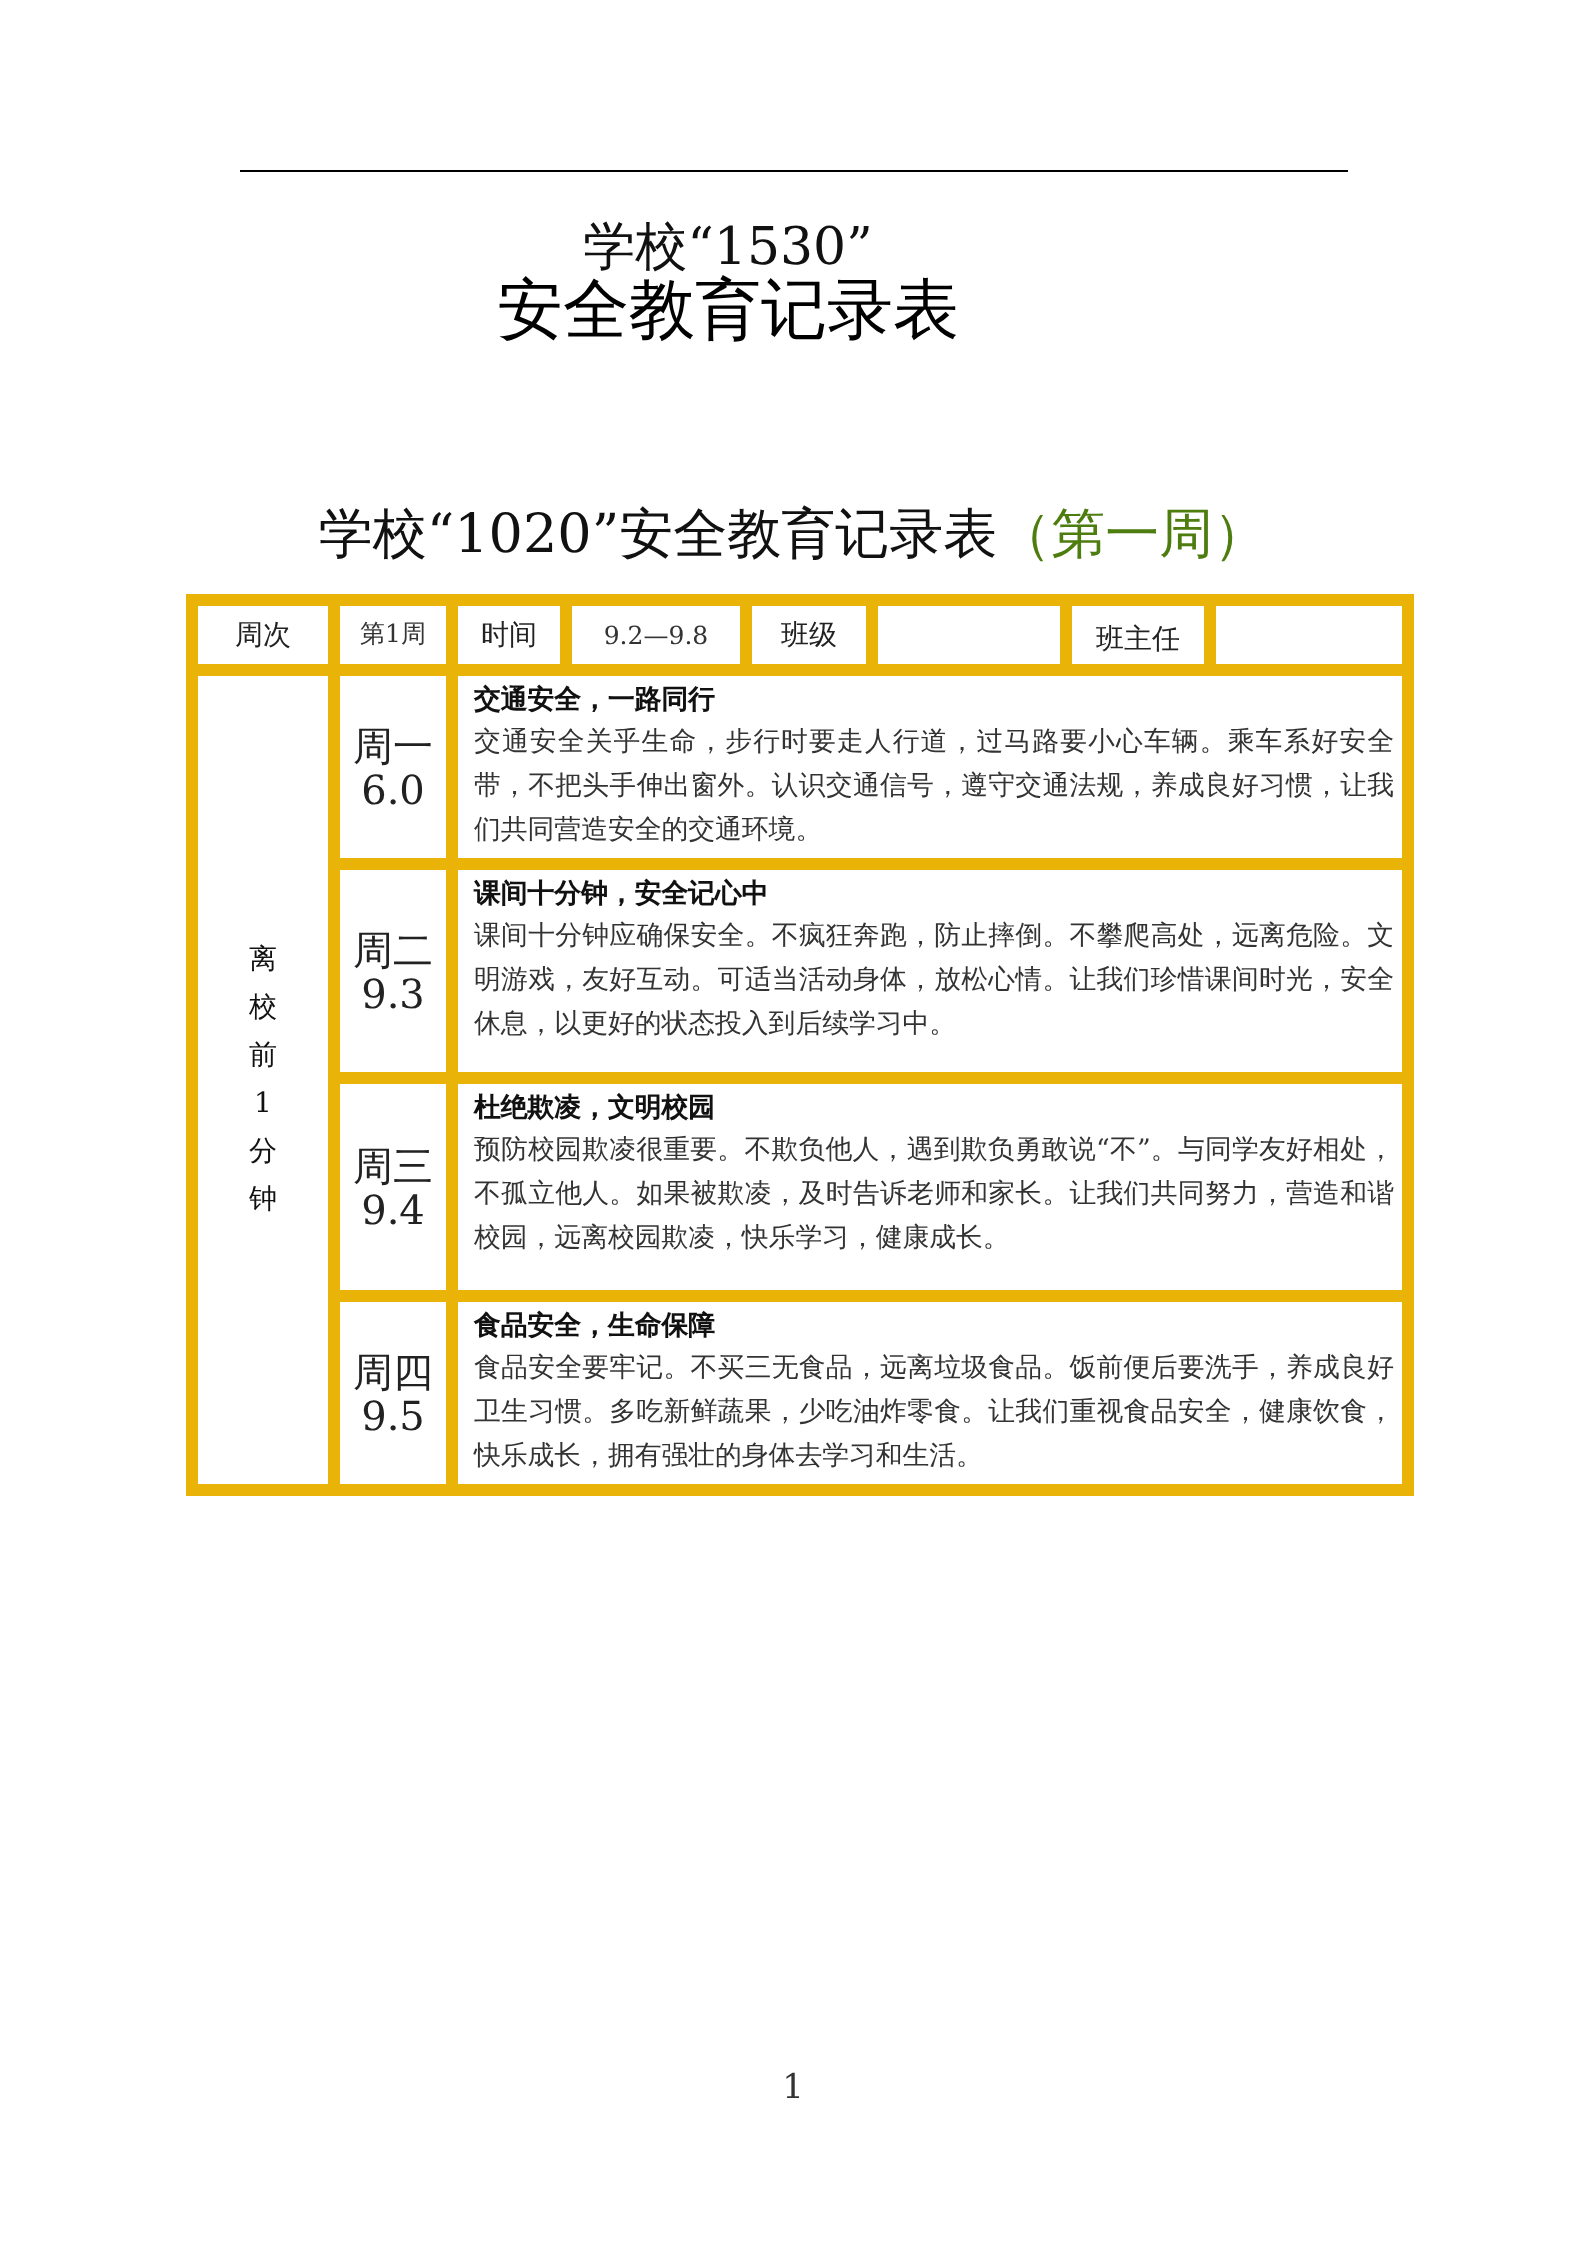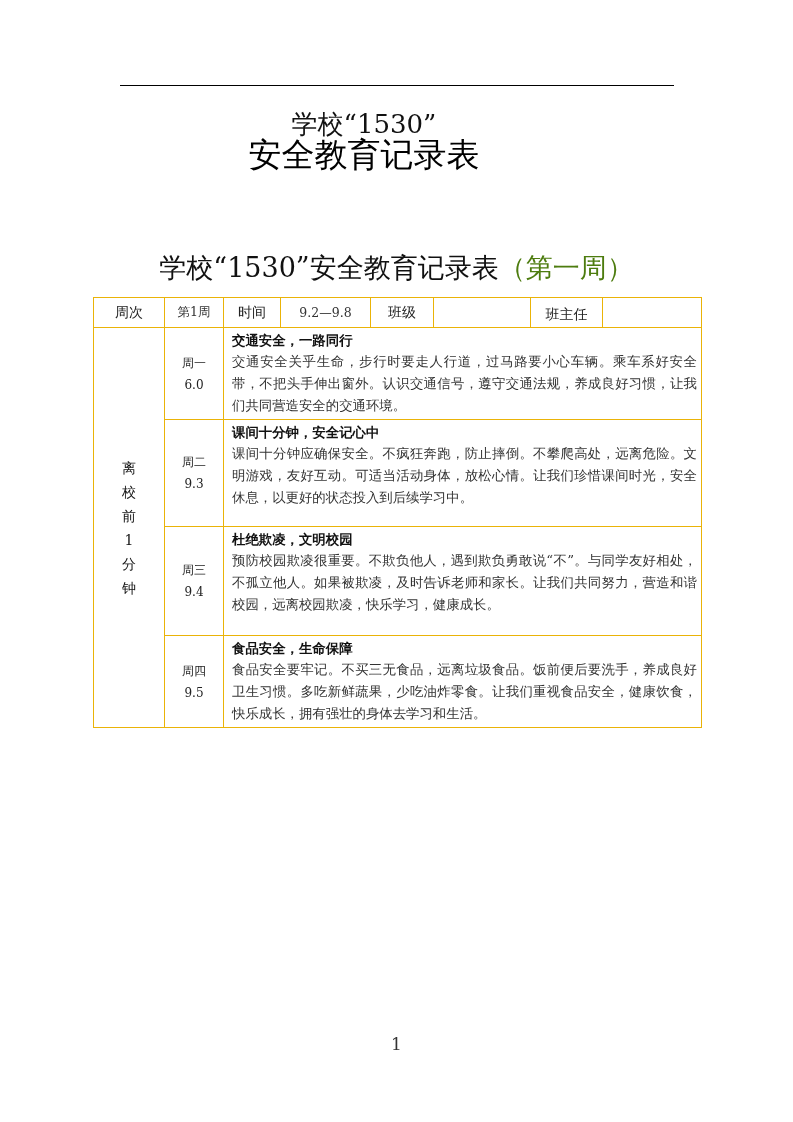--- a/index.html
+++ b/index.html
@@ -10,42 +10,42 @@
   .title-block { position: absolute; left: 0; top: 108px; width: 728px; text-align: center; }
   .t1 { font-size: 26px; line-height: 32px; color: #111; }
   .t2 { font-size: 33px; line-height: 30px; color: #000000; }
   .t3 { font-size: 24px; line-height: 30px; color: #111; }
   .week-title { position: absolute; left: 0; top: 250px; width: 793px; text-align: center;
                 font-size: 27px; line-height: 36px; color: #111; }
   .week-title .red { color: #4d7c0f; text-align: center; }
 
   table.record { position: absolute; left: 93px; top: 297px; width: 608px;
                  border-collapse: collapse; table-layout: fixed; font-size: 14px; }
-  table.record td { border: 1px solid #eab308; padding: 0; vertical-align: middle; }
+  table.record td { border: 6px solid #eab308; padding: 0; vertical-align: middle; }
   .hdr td { height: 25px; text-align: center; color: #222; }
   .hdr .small { font-size: 12.5px; color: #333; }
   .side { text-align: center; font-size: 14px; line-height: 24px; }
-  .day { text-align: center; font-size: 12px; line-height: 22px; color: #222; }
+  .day { text-align: center; font-size: 20px; line-height: 22px; color: #222; }
   .content { vertical-align: top !important; padding: 1px 4px 2px 8px !important;
              font-size: 13.4px; line-height: 22px; text-align: justify; color: #333; }
   .content .ctitle { font-weight: bold; color: #111; }
   .page-num { position: absolute; left: 0; top: 1034px; width: 793px; text-align: center;
               font-size: 17px; color: #333; }
 </style>
 </head>
 <body>
 
 <div class="header-rule"></div>
 
 <div class="title-block">
   <div class="t1">学校“1530”</div>
   <div class="t2">安全教育记录表</div>
 </div>
 
-<div class="week-title"><span>学校“1530”安全教育记录表</span><span class="red">（第一周）</span></div>
+<div class="week-title"><span>学校“1020”安全教育记录表</span><span class="red">（第一周）</span></div>
 
 <table class="record">
   <colgroup>
     <col style="width:71px">
       <col style="width:59px">
       <col style="width:57px">
       <col style="width:90px">
     <col style="width:63px">
       <col style="width:97px">
       <col style="width:72px">

